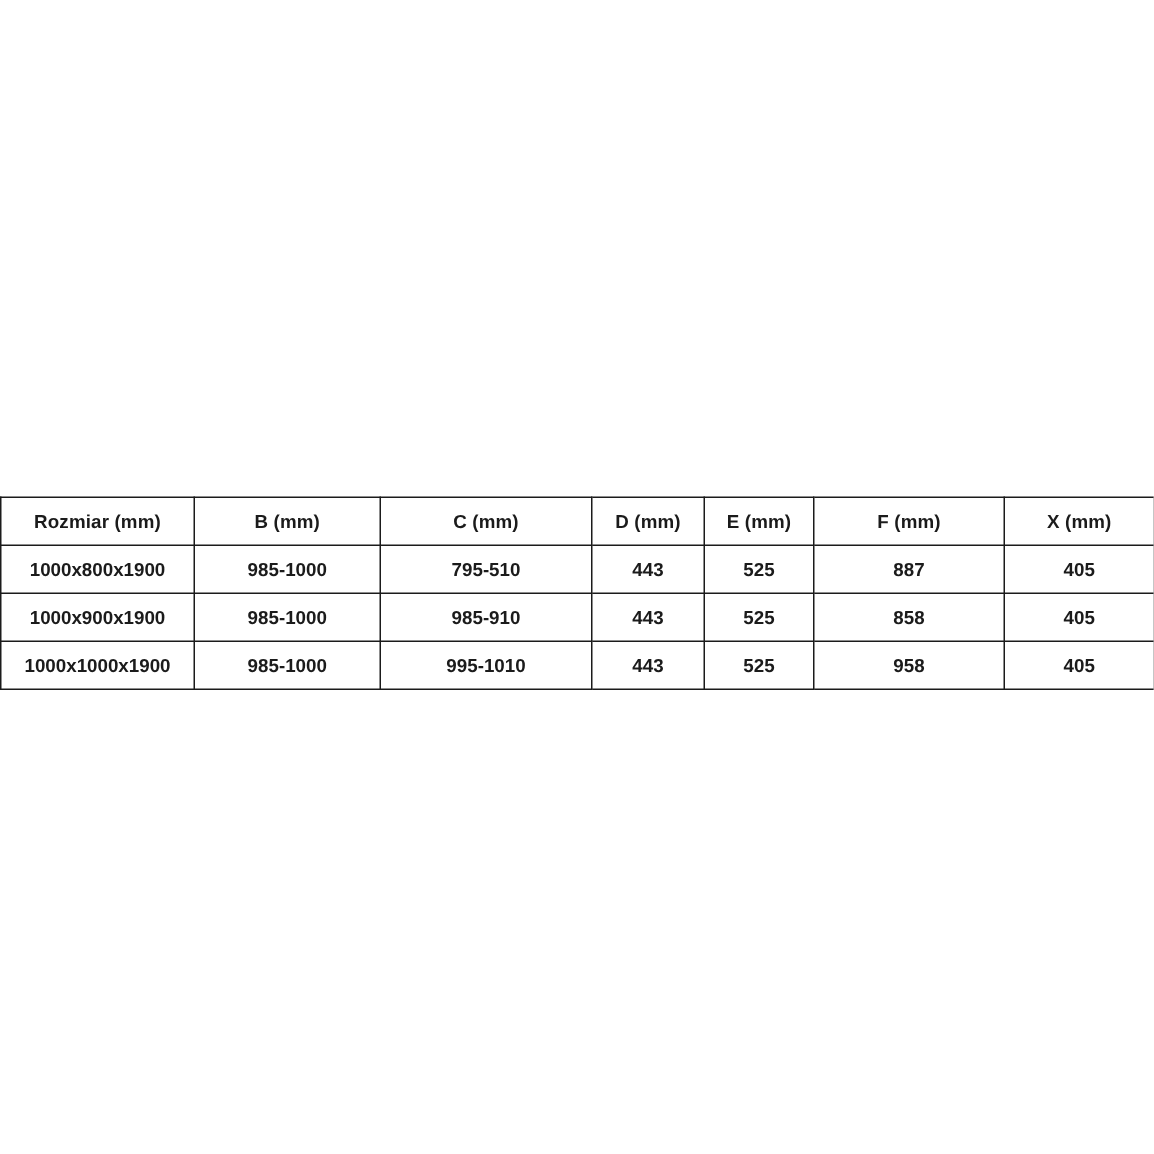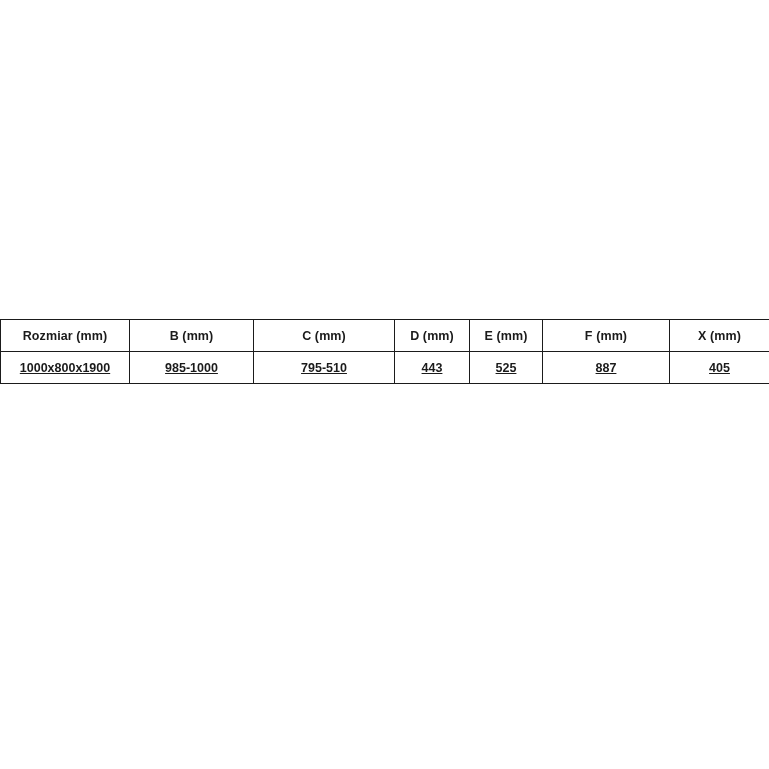--- a/index.html
+++ b/index.html
@@ -11,20 +11,21 @@
     height: 769px;
     background: #ffffff;
     font-family: "Liberation Sans", sans-serif;
     color: #1b1b1b;
     overflow: hidden;
   }
   .page {
     position: relative;
     width: 769px;
     height: 599px;
+    margin-top: 12px;
   }
   .table-wrap {
     position: absolute;
     left: 0px;
     top: 319px;
     width: 769px;
   }
   table.spec {
     border-collapse: collapse;
     table-layout: fixed;
@@ -48,21 +49,20 @@
     vertical-align: middle;
     padding: 0 4px;
     white-space: nowrap;
   }
   table.spec thead th {
     font-weight: bold;
     letter-spacing: 0.1px;
   }
   table.spec tbody td {
     font-weight: bold;
-    text-decoration: underline;
   }
   
   table.spec tr > *:first-child { border-left-color: #1b1b1b; }
   table.spec tr > *:last-child  { border-right-color: #1b1b1b; }
 </style>
 </head>
 <body>
 
 <div class="page">
   <div class="table-wrap">
@@ -90,16 +90,34 @@
       <tbody>
         <tr>
           <td>1000x800x1900</td>
           <td>985-1000</td>
           <td>795-510</td>
           <td>443</td>
           <td>525</td>
           <td>887</td>
           <td>405</td>
         </tr>
+        <tr>
+          <td>1000x900x1900</td>
+          <td>985-1000</td>
+          <td>985-910</td>
+          <td>443</td>
+          <td>525</td>
+          <td>858</td>
+          <td>405</td>
+        </tr>
+        <tr>
+          <td>1000x1000x1900</td>
+          <td>985-1000</td>
+          <td>995-1010</td>
+          <td>443</td>
+          <td>525</td>
+          <td>958</td>
+          <td>405</td>
+        </tr>
       </tbody>
     </table>
   </div>
 </div>
 
 </body></html>

